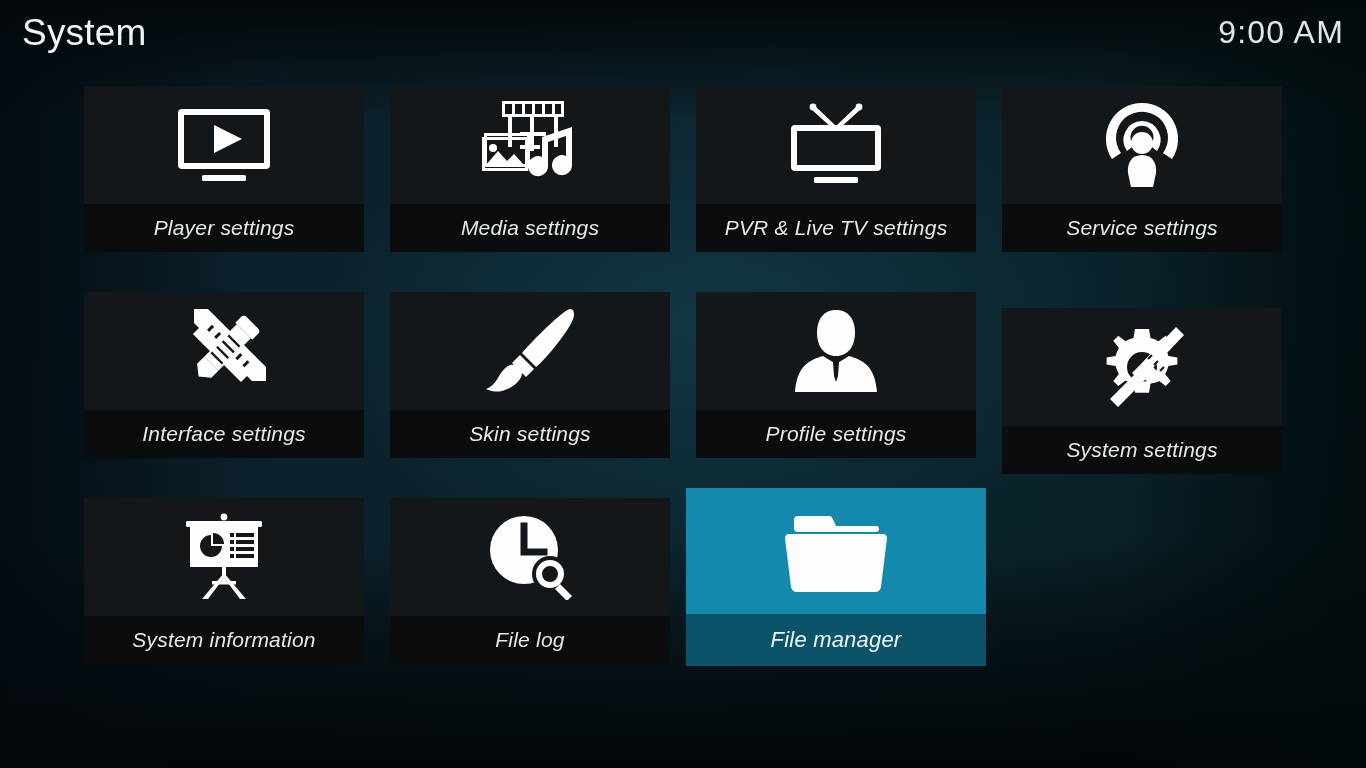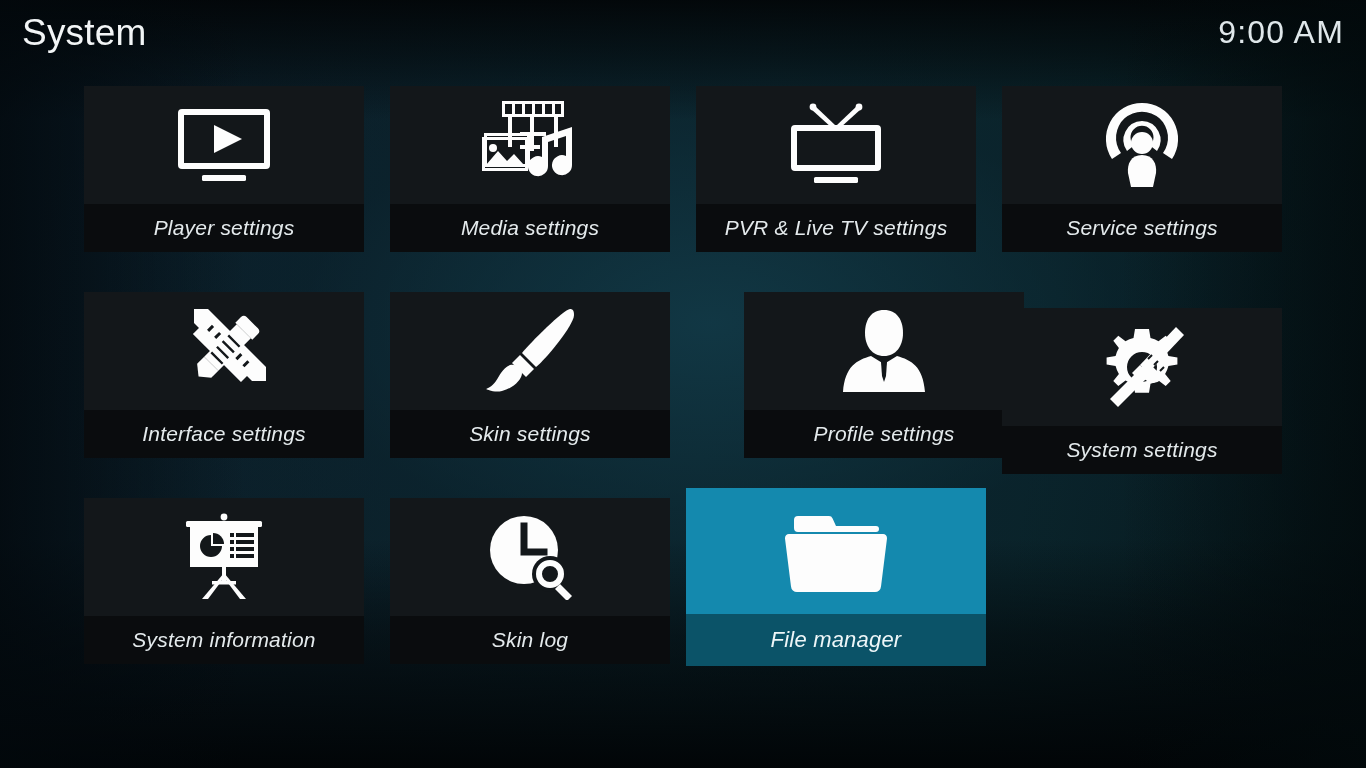--- a/index.html
+++ b/index.html
@@ -221,21 +221,21 @@
           <path d="M74 34 h8 a4 4 0 0 1 4 4 v16 a4 4 0 0 1 -4 4 h-8 z"></path>
         </g>
       </g>
     </svg>
           </span>
         </div>
         <div class="label-pane">
           <span class="label-text">Interface settings</span>
         </div>
       </div>
-      <div class="tile" style="left: 696px; top: 292px; margin-left: 48px;">
+      <div class="tile" style="left: 696px; top: 292px;">
         <div class="icon-pane">
           <span>
     <svg width="86" height="86" viewBox="0 0 86 86">
       <g class="ico">
         <path d="M43 2 C30 2 24 12 24 25 C24 38 31 48 43 48 C55 48 62 38 62 25 C62 12 56 2 43 2 Z"></path>
         <path d="M30 48 L43 56 L56 48 C70 52 82 58 84 84 L2 84 C4 58 16 52 30 48 Z"></path>
         <path d="M40 54 L46 54 L45 68 L43 74 L41 68 Z" fill="#13171a"></path>
       </g>
     </svg>
           </span>
@@ -311,21 +311,21 @@
         <circle cx="40" cy="36" r="34"></circle>
         <path d="M40 12 v26 h20" stroke="#13171a" stroke-width="7" fill="none" stroke-linecap="square"></path>
         <circle cx="66" cy="60" r="18" fill="#13171a"></circle>
         <path d="M66 46 a14 14 0 1 0 0 28 a14 14 0 0 0 0 -28 z M66 52 a8 8 0 1 1 0 16 a8 8 0 0 1 0 -16 z"></path>
         <path d="M76 70 L88 82 L83 87 L71 75 Z"></path>
       </g>
     </svg>
           </span>
         </div>
         <div class="label-pane">
-          <span class="label-text">Skin log</span>
+          <span class="label-text">File log</span>
         </div>
       </div>
       <div class="tile selected" style="left: 686px; top: 488px;">
         <div class="icon-pane">
           <span>
     <svg width="110" height="86" viewBox="0 0 110 86">
       <g class="ico">
         <path d="M18 8 h30 a4 4 0 0 1 3.6 2.4 L55 18 h40 a3 3 0 0 1 0 6 h-78 a4 4 0 0 1 -4 -4 v-8 a4 4 0 0 1 4 -4 z"></path>
         <path d="M8 26 h94 a4 4 0 0 1 4 4.4 l-6 48 a6 6 0 0 1 -6 5.6 h-78 a6 6 0 0 1 -6 -5.6 l-6 -48 a4 4 0 0 1 4 -4.4 z"></path>
       </g>

